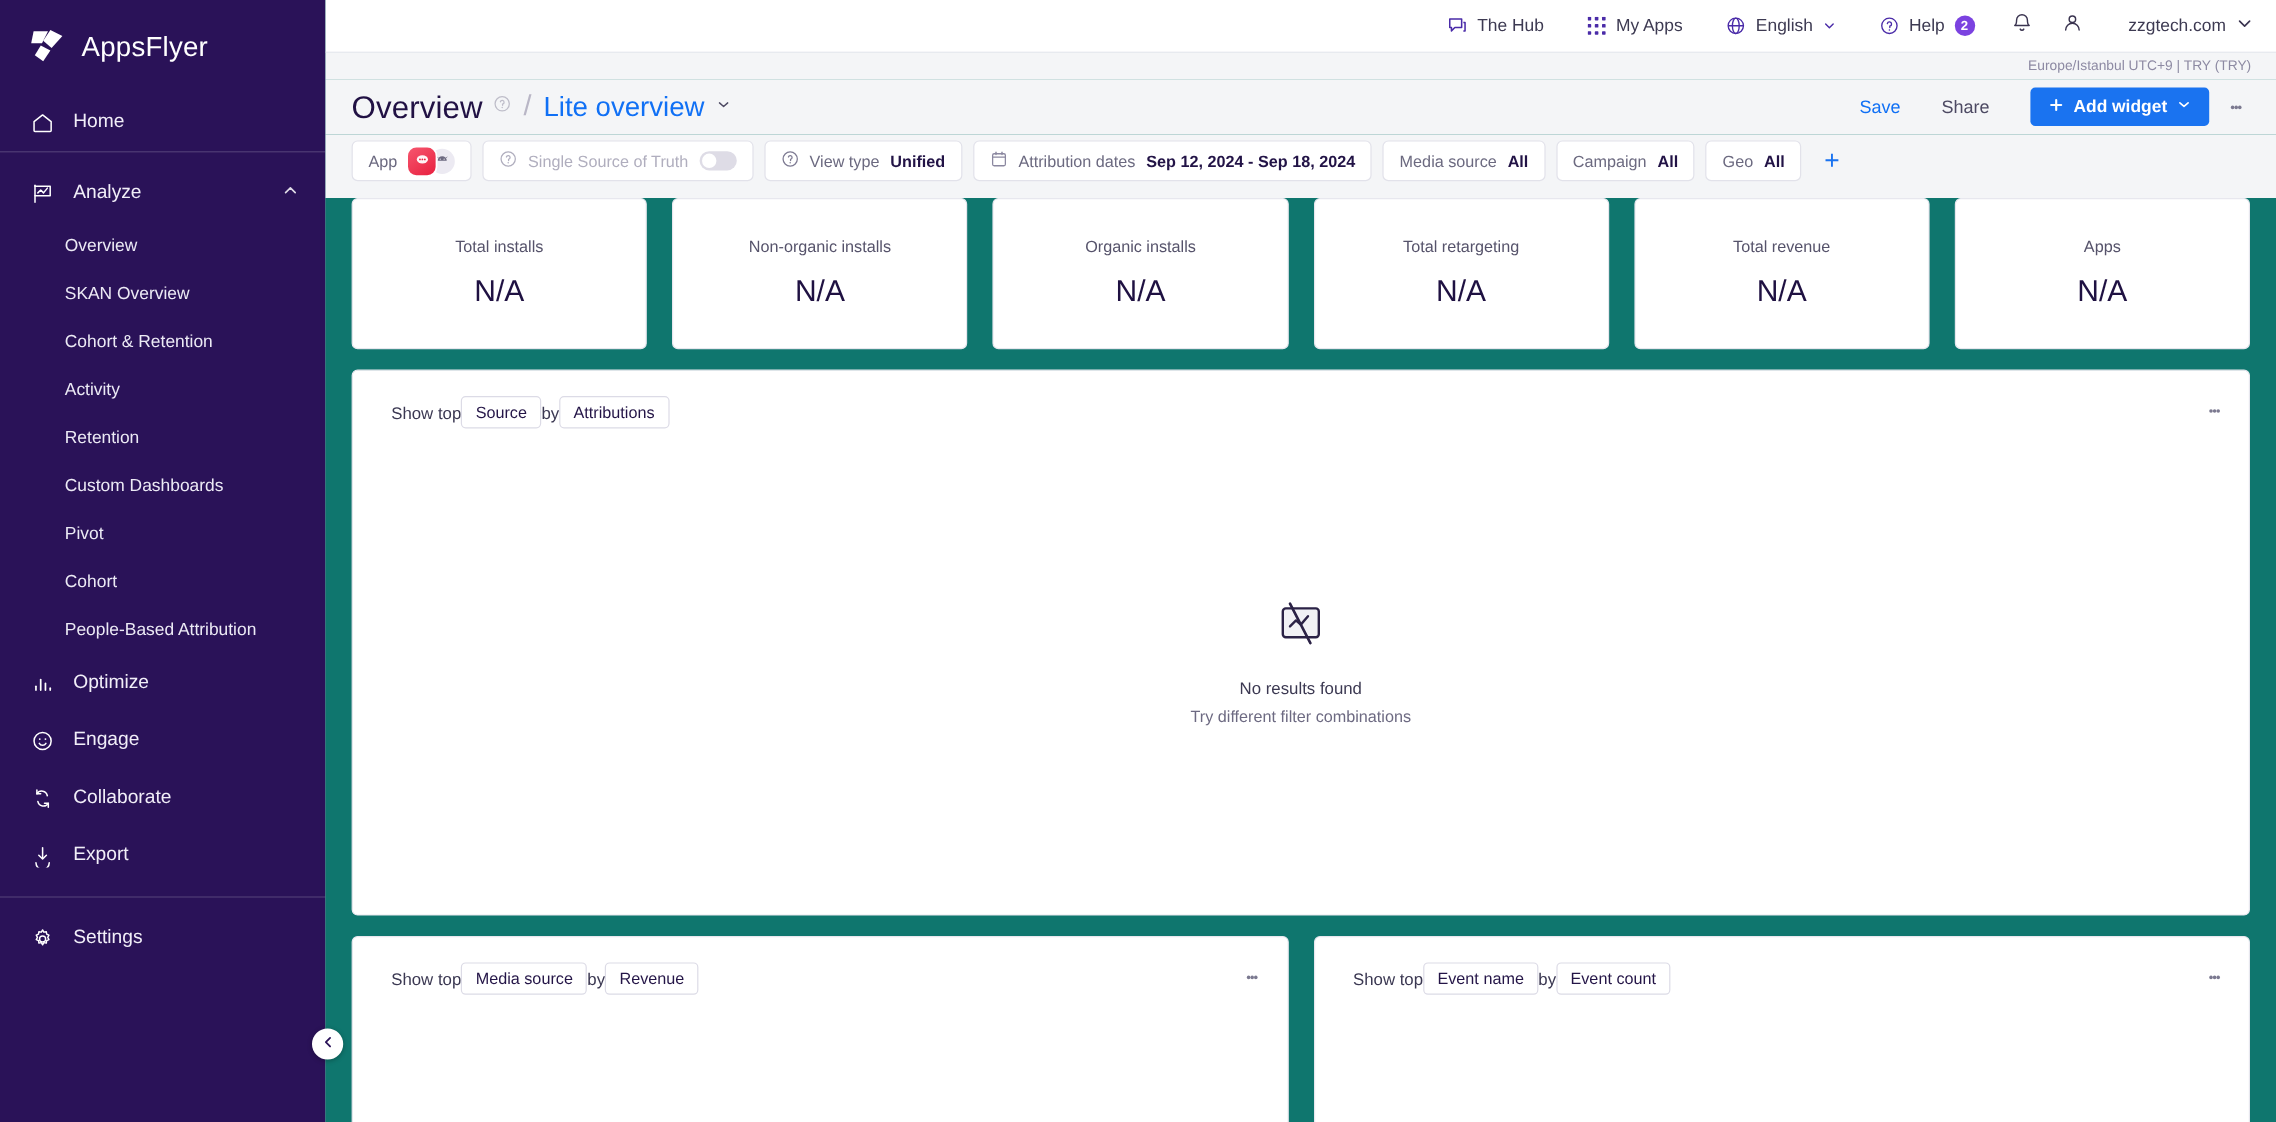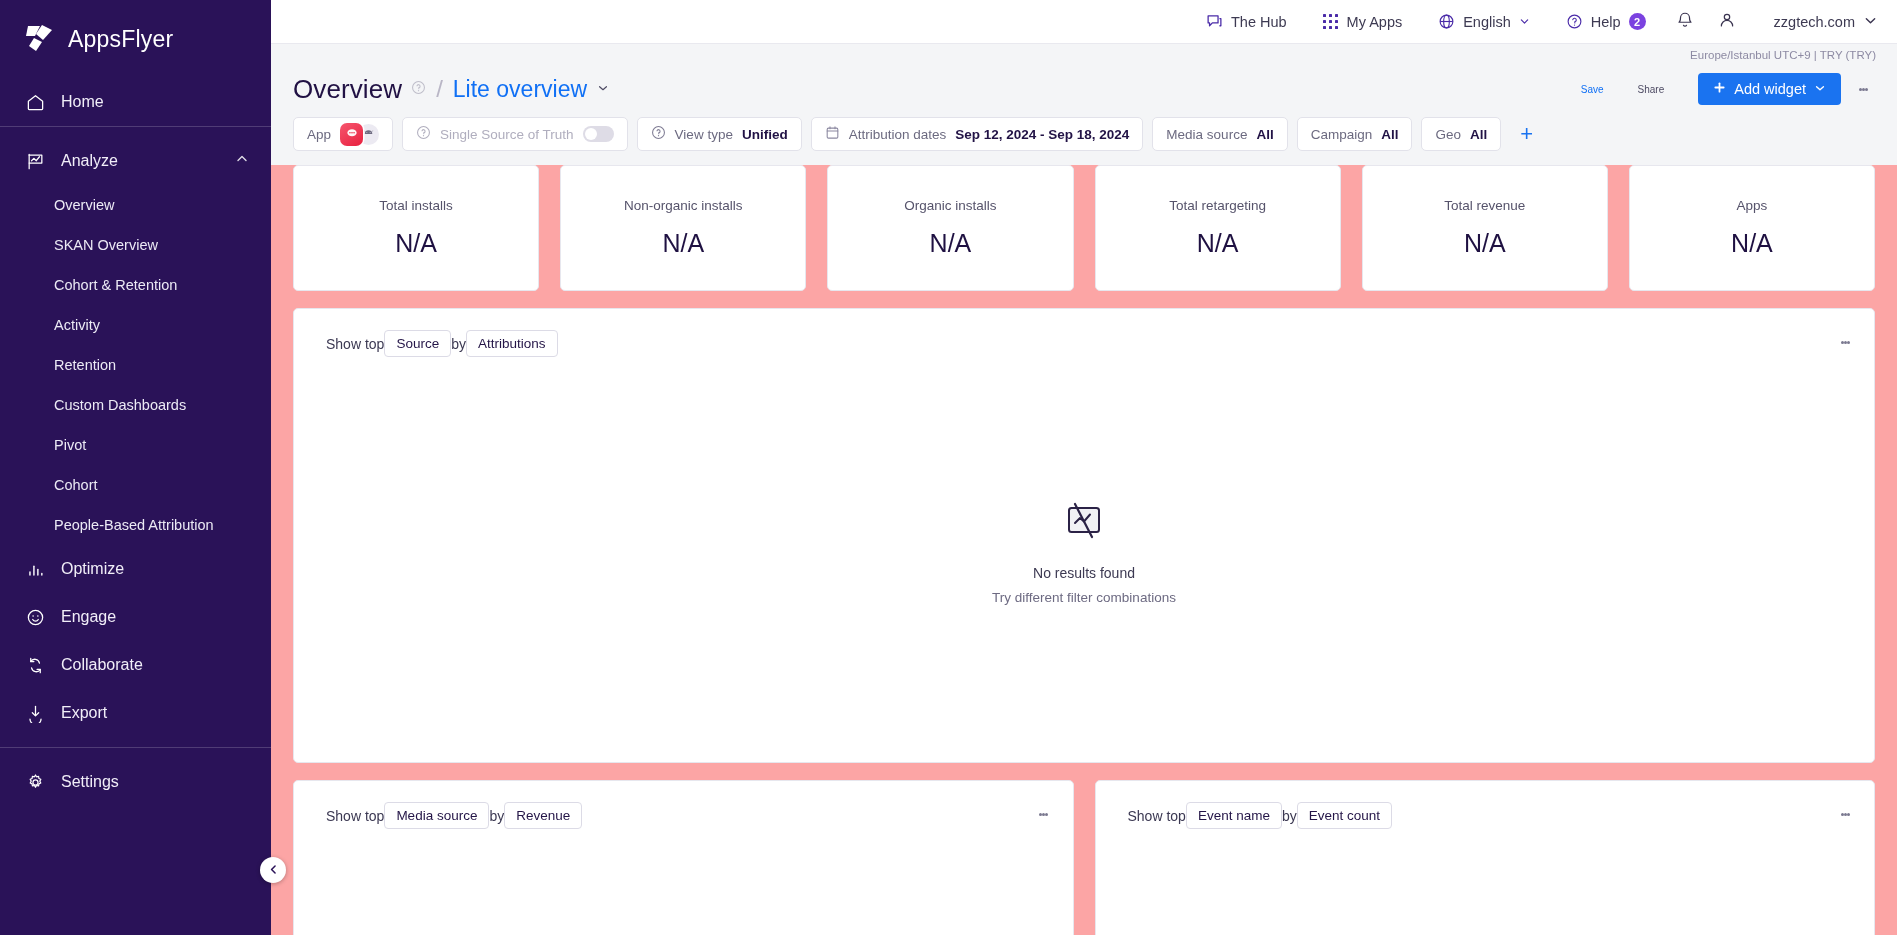--- a/index.html
+++ b/index.html
@@ -91,21 +91,21 @@
     cursor: pointer;
     z-index: 40;
   }
 
   
   .main {
     flex: 1;
     height: 935px;
     display: flex;
     flex-direction: column;
-    background: #fca5a5;
+    background: #0f766e;
     overflow: hidden;
   }
 
   
   .topbar {
     height: 44px;
     min-height: 44px;
     background: #ffffff;
     display: flex;
     align-items: center;
@@ -184,36 +184,36 @@
   .slash { font-size: 24px; color: #b9b6c6; margin-right: 10px; font-weight: 300; }
   .sub-title {
     font-size: 23px;
     color: #1070f5;
     cursor: pointer;
     font-weight: 400;
   }
   .sub-caret { margin-left: 10px; cursor: pointer; }
   .title-spacer { flex: 1; }
   .lnk {
-    font-size: 10px;
+    font-size: 15px;
     color: #1070f5;
     cursor: pointer;
     margin-right: 34px;
   }
   .lnk.gray { color: #4d4a63; }
   .btn-primary {
     background: #1a73f0;
     color: #fff;
     border: none;
     border-radius: 4px;
     height: 32px;
     padding: 0 15px;
     font-size: 14.5px;
     font-family: inherit;
-    font-weight: 400;
+    font-weight: 700;
     display: flex;
     align-items: center;
     gap: 8px;
     cursor: pointer;
   }
   .kebab {
     width: 26px;
     height: 30px;
     display: flex;
     align-items: center;

